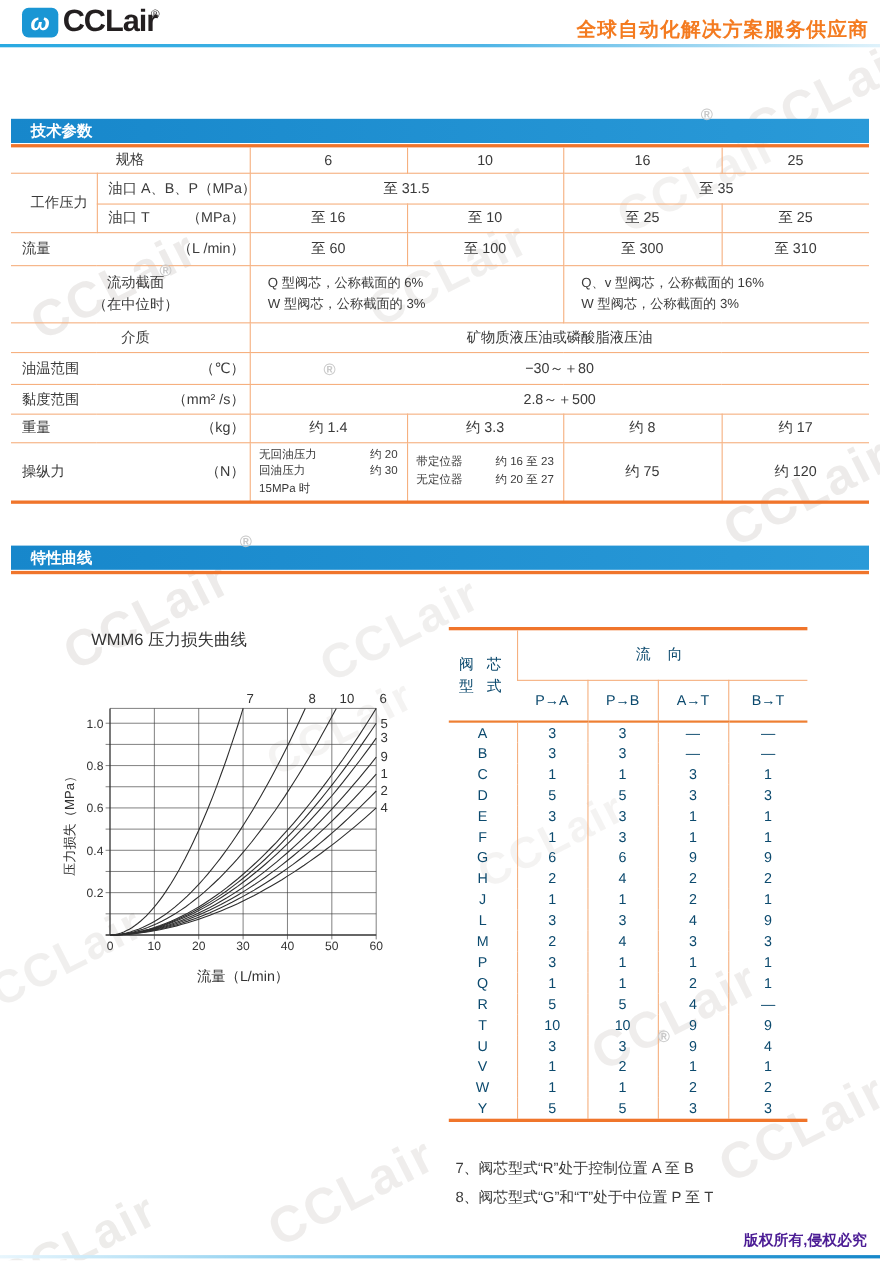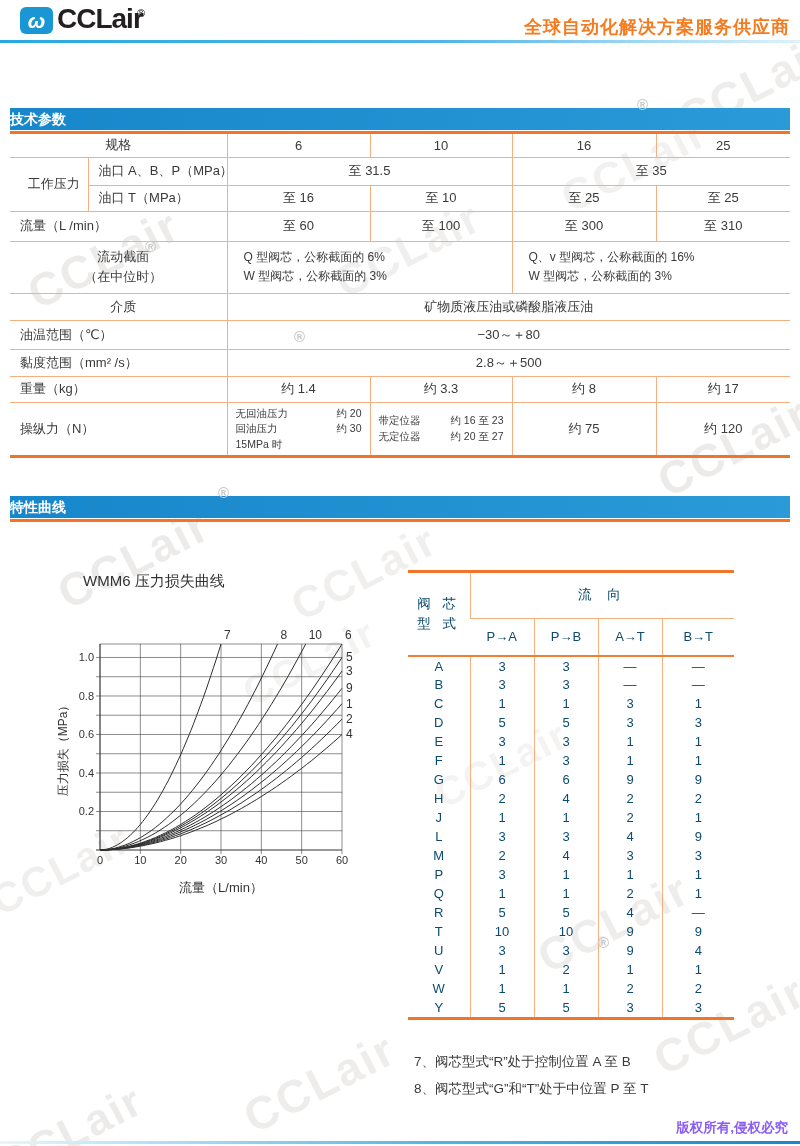--- a/index.html
+++ b/index.html
@@ -10,29 +10,29 @@
   .logo-box{left:20px;top:7px;width:33px;height:27px;background:#1a96d4;border-radius:6px;
             display:flex;align-items:center;justify-content:center;color:#fff;
             font-size:21px;font-weight:bold;font-style:italic;}
   .logo-text{left:57px;top:3px;font-size:28px;font-weight:bold;color:#231f20;letter-spacing:-1px;}
   .logo-reg{left:137px;top:7px;font-size:11px;color:#231f20;}
   .slogan{right:10px;top:15px;font-size:18px;font-weight:bold;color:#f47b20;letter-spacing:1px;}
   .header-line{left:0;top:40px;width:800px;height:3px;
                background:linear-gradient(to right,#29a9e1 0%,#4fb5e6 55%,#dff2fb 100%);}
   
   .bar{left:10px;width:780px;height:22px;background:linear-gradient(to right,#1787cb,#2a9ad8);
-       color:#fff;font-size:14px;font-weight:bold;line-height:22px;padding-left:0;box-sizing:border-box;}
+       color:#fff;font-size:14px;font-weight:bold;line-height:22px;padding-left:18px;box-sizing:border-box;}
   .bar-underline{left:10px;width:780px;height:3px;background:#f0752b;}
   
   table.tech{left:10px;top:134px;width:780px;border-collapse:collapse;table-layout:fixed;
              font-size:13px;color:#3a3a3a;border-style:hidden;}
   table.tech td{border:1px solid #f6b07f;padding:0;vertical-align:middle;overflow:hidden;white-space:nowrap;}
   .tech .c{text-align:center;}
   .tech .lab{padding-left:10px;text-align:center;}
-  .lr{display:flex;align-items:center;padding:0 4px 0 10px;}
+  .lr{display:flex;justify-content:space-between;align-items:center;padding:0 4px 0 10px;}
   .lr .u{text-align:right;}
   .cs{font-size:12px;padding-left:16px !important;line-height:1.55;text-align:left;}
   .two{line-height:1.55;}
   .small{font-size:10.5px;padding:3px 8px !important;line-height:1.5;vertical-align:middle;text-align:left;}
   .lr2{display:flex;justify-content:space-between;}
   .tech-bottom{left:10px;top:455px;width:780px;height:3px;background:#f0752b;}
   
   .chart-title{left:83px;top:572px;font-size:15px;color:#333;}
   #chart-svg{left:55px;top:628px;}
   
@@ -42,21 +42,21 @@
               color:#0c4a6e;text-align:center;}
   .spool td{border-left:1px solid #f6b07f;padding:0;vertical-align:middle;}
   .spool td:first-child{border-left:none;}
   .spool .dir-h{border-bottom:1px solid #f6b07f;letter-spacing:6px;font-size:13.5px;}
   .spool .hr2 td{border-bottom:2px solid #ee7f33;font-size:13px;}
   .spool .spool-h{border-bottom:2px solid #ee7f33;}
   .spool-h div{letter-spacing:4px;line-height:1.5;font-size:13.5px;}
   .spool tbody tr{height:19px;}
   
   .note{left:414px;font-size:13.5px;color:#3b3b3b;}
-  .copyright{right:12px;top:1119px;font-size:13.5px;font-weight:bold;color:#8b5cf6;}
+  .copyright{right:12px;top:1119px;font-size:13.5px;font-weight:bold;color:#4c1d95;}
   .footer-line{left:0;top:1141px;width:800px;height:3px;
                background:linear-gradient(to right,#e8f6fd 0%,#4fb5e6 55%,#1687c9 100%);}
   
   .wm{position:absolute;z-index:0;font-weight:bold;color:#dcd9d6;letter-spacing:2px;
       transform:rotate(-27deg);white-space:nowrap;}
   .regmark{position:absolute;z-index:2;font-size:15px;color:#c9c9c9;font-weight:bold;}
 </style>
 </head>
 <body>
 

